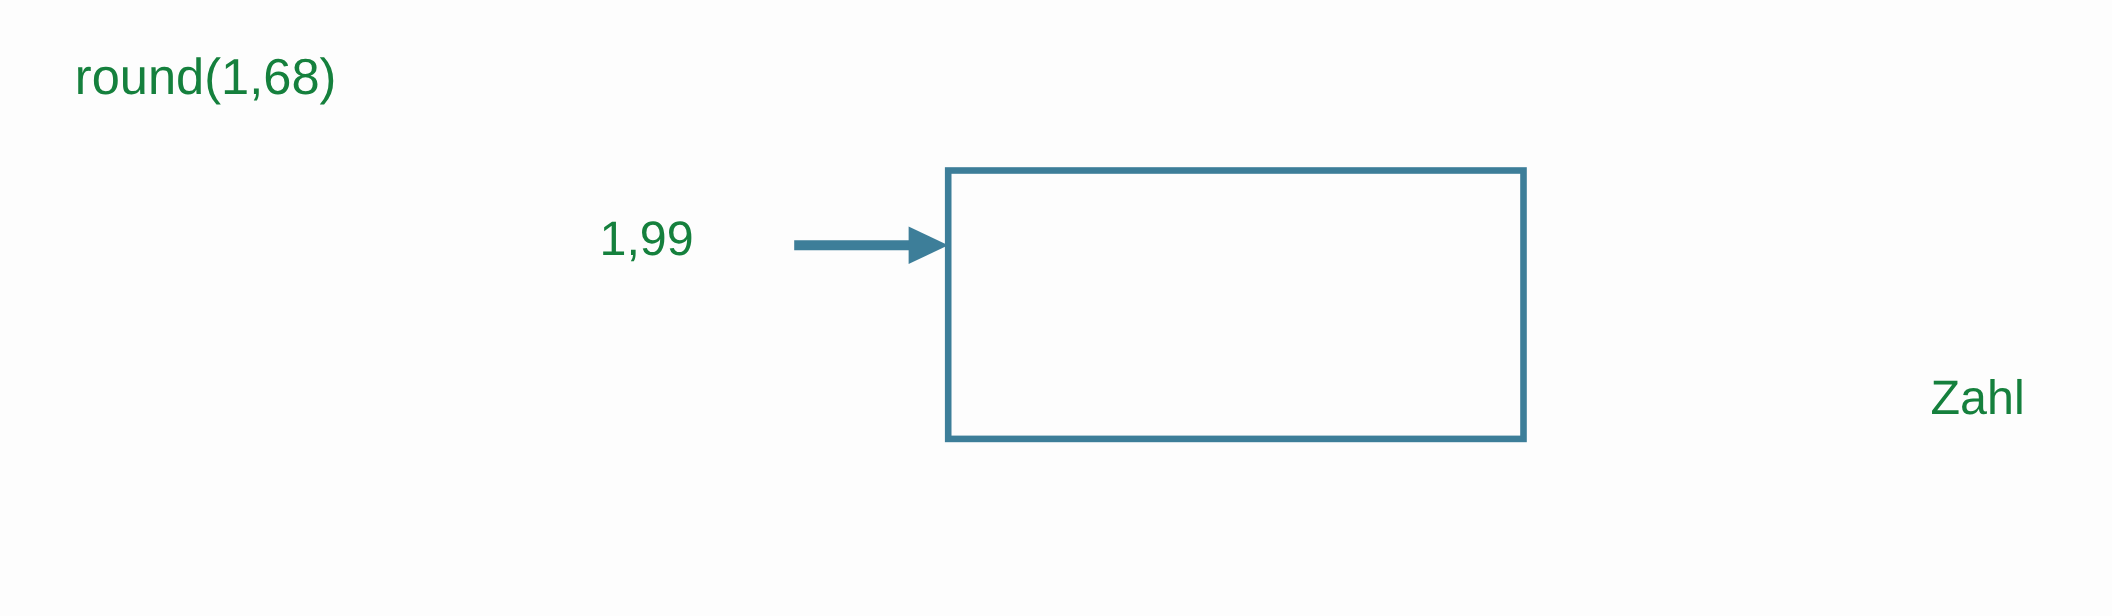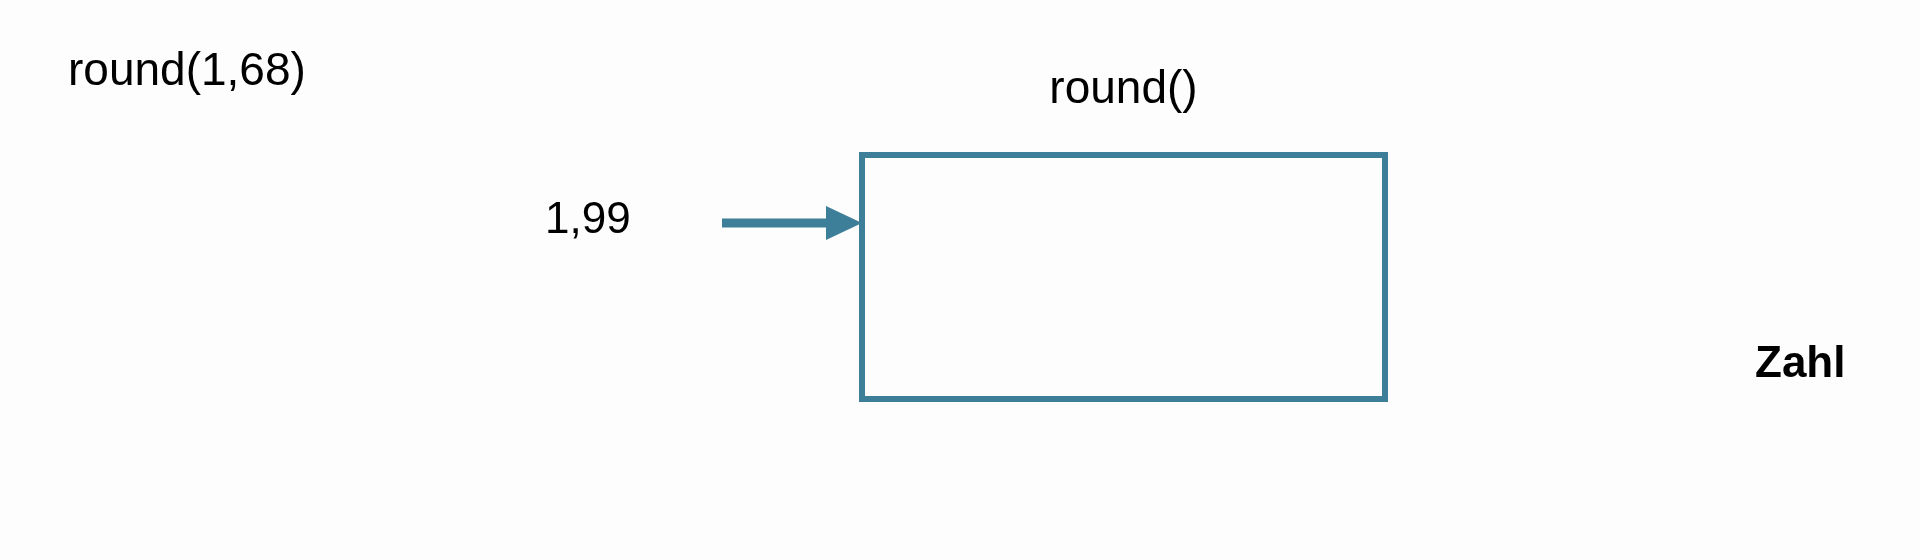--- a/index.html
+++ b/index.html
@@ -17,21 +17,21 @@
   #diagram-canvas {
     position: relative;
     width: 1920px;
     height: 560px;
     background: #fdfdfd;
   }
 
   
   .label {
     position: absolute;
-    color: #000000;
+    color: #15803d;
     font-family: "Liberation Sans", sans-serif;
     font-weight: 400;
     white-space: nowrap;
     line-height: 1;
   }
 
   #expression-label {
     left: 68px;
     top: 46px;
     font-size: 46px;
@@ -48,21 +48,20 @@
   #input-value-label {
     left: 545px;
     top: 196px;
     font-size: 44px;
   }
 
   #parameter-label {
     left: 890px;
     top: 182px;
     font-size: 44px;
-    font-weight: bold;
   }
 
   
   #function-box {
     position: absolute;
     left: 859px;
     top: 152px;
     width: 529px;
     height: 250px;
     box-sizing: border-box;
@@ -80,21 +79,20 @@
     overflow: visible;
   }
 </style>
 </head>
 <body>
 
 <div id="diagram-canvas">
 
   <div class="label" id="expression-label">round(1,68)</div>
 
-  <div class="label" id="function-title">round()</div>
 
   <div class="label" id="input-value-label">1,99</div>
 
   <svg id="input-arrow" viewBox="0 0 148 50">
     <line x1="4" y1="25" x2="116" y2="25" stroke="#3d7e99" stroke-width="9"></line>
     <polygon points="108,8 144,25 108,42" fill="#3d7e99"></polygon>
   </svg>
 
   <div id="function-box">
     <div class="label" id="parameter-label">Zahl</div>

